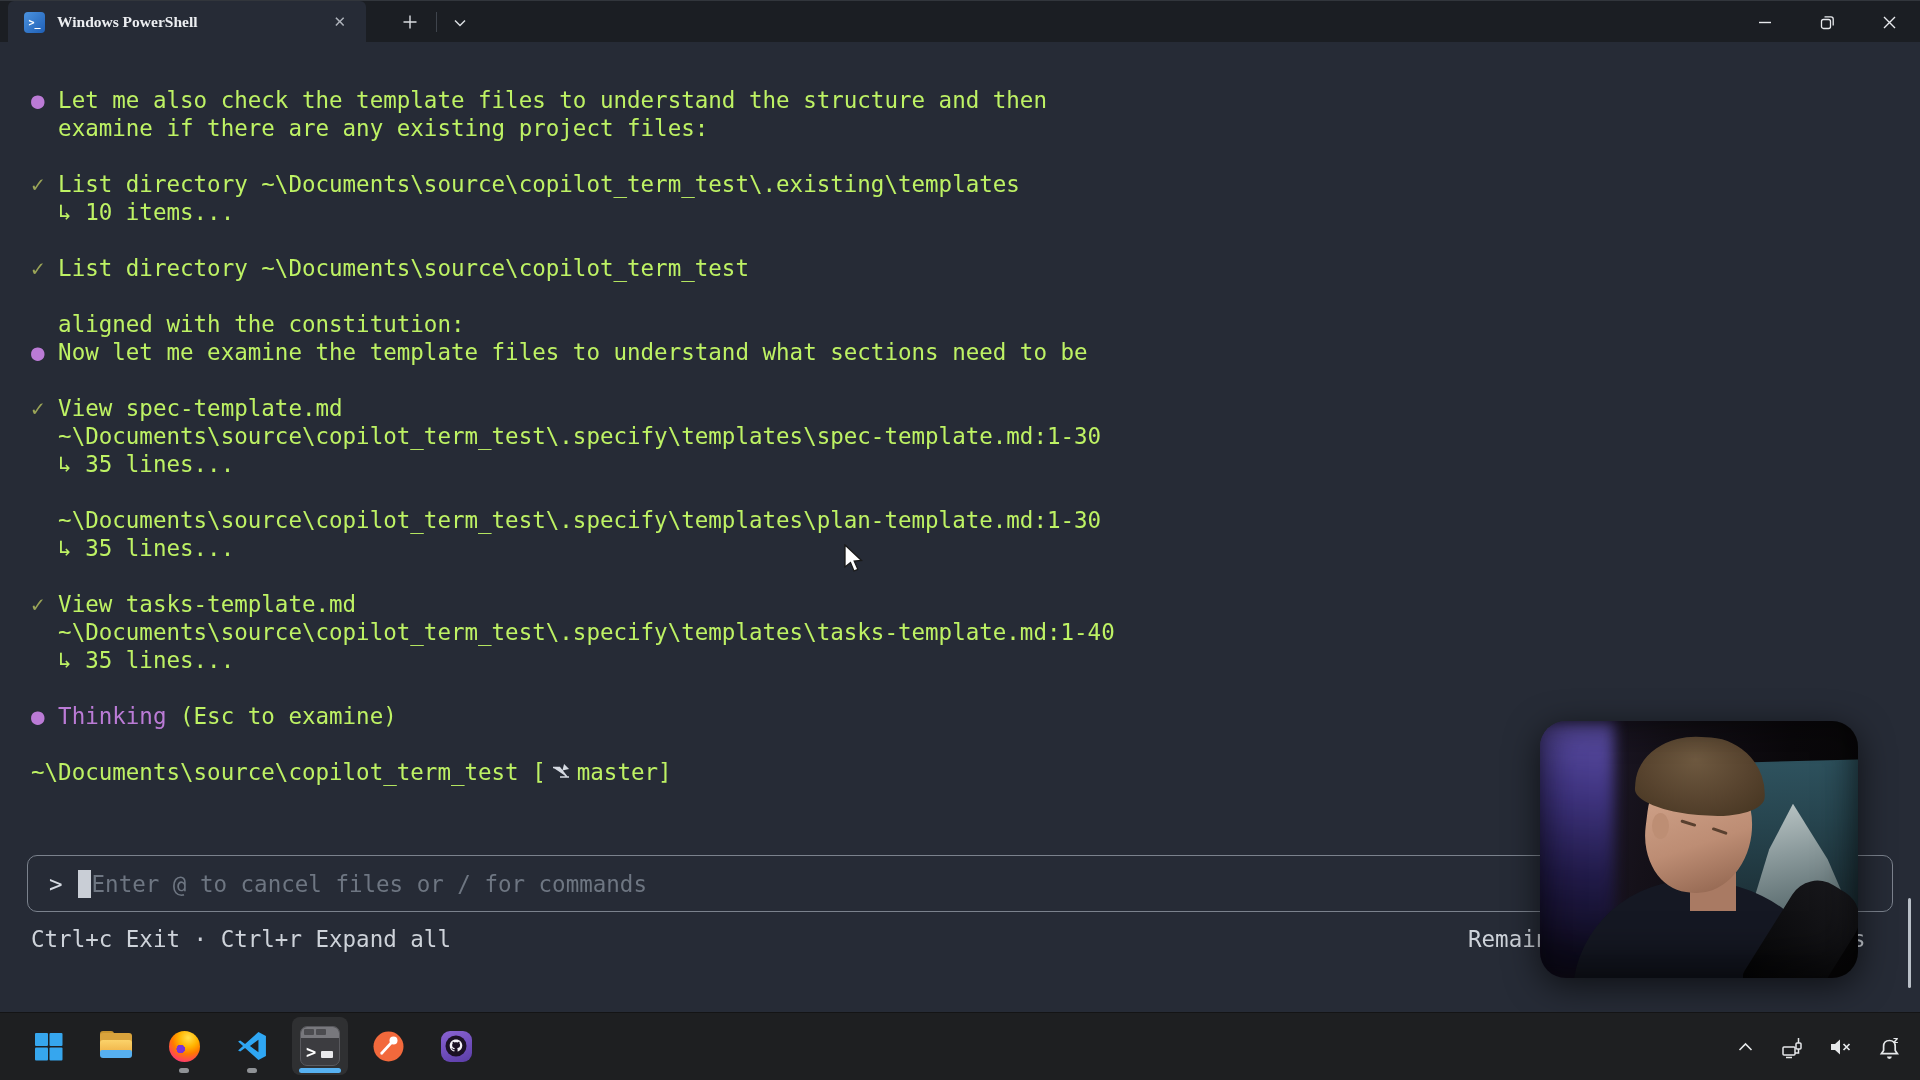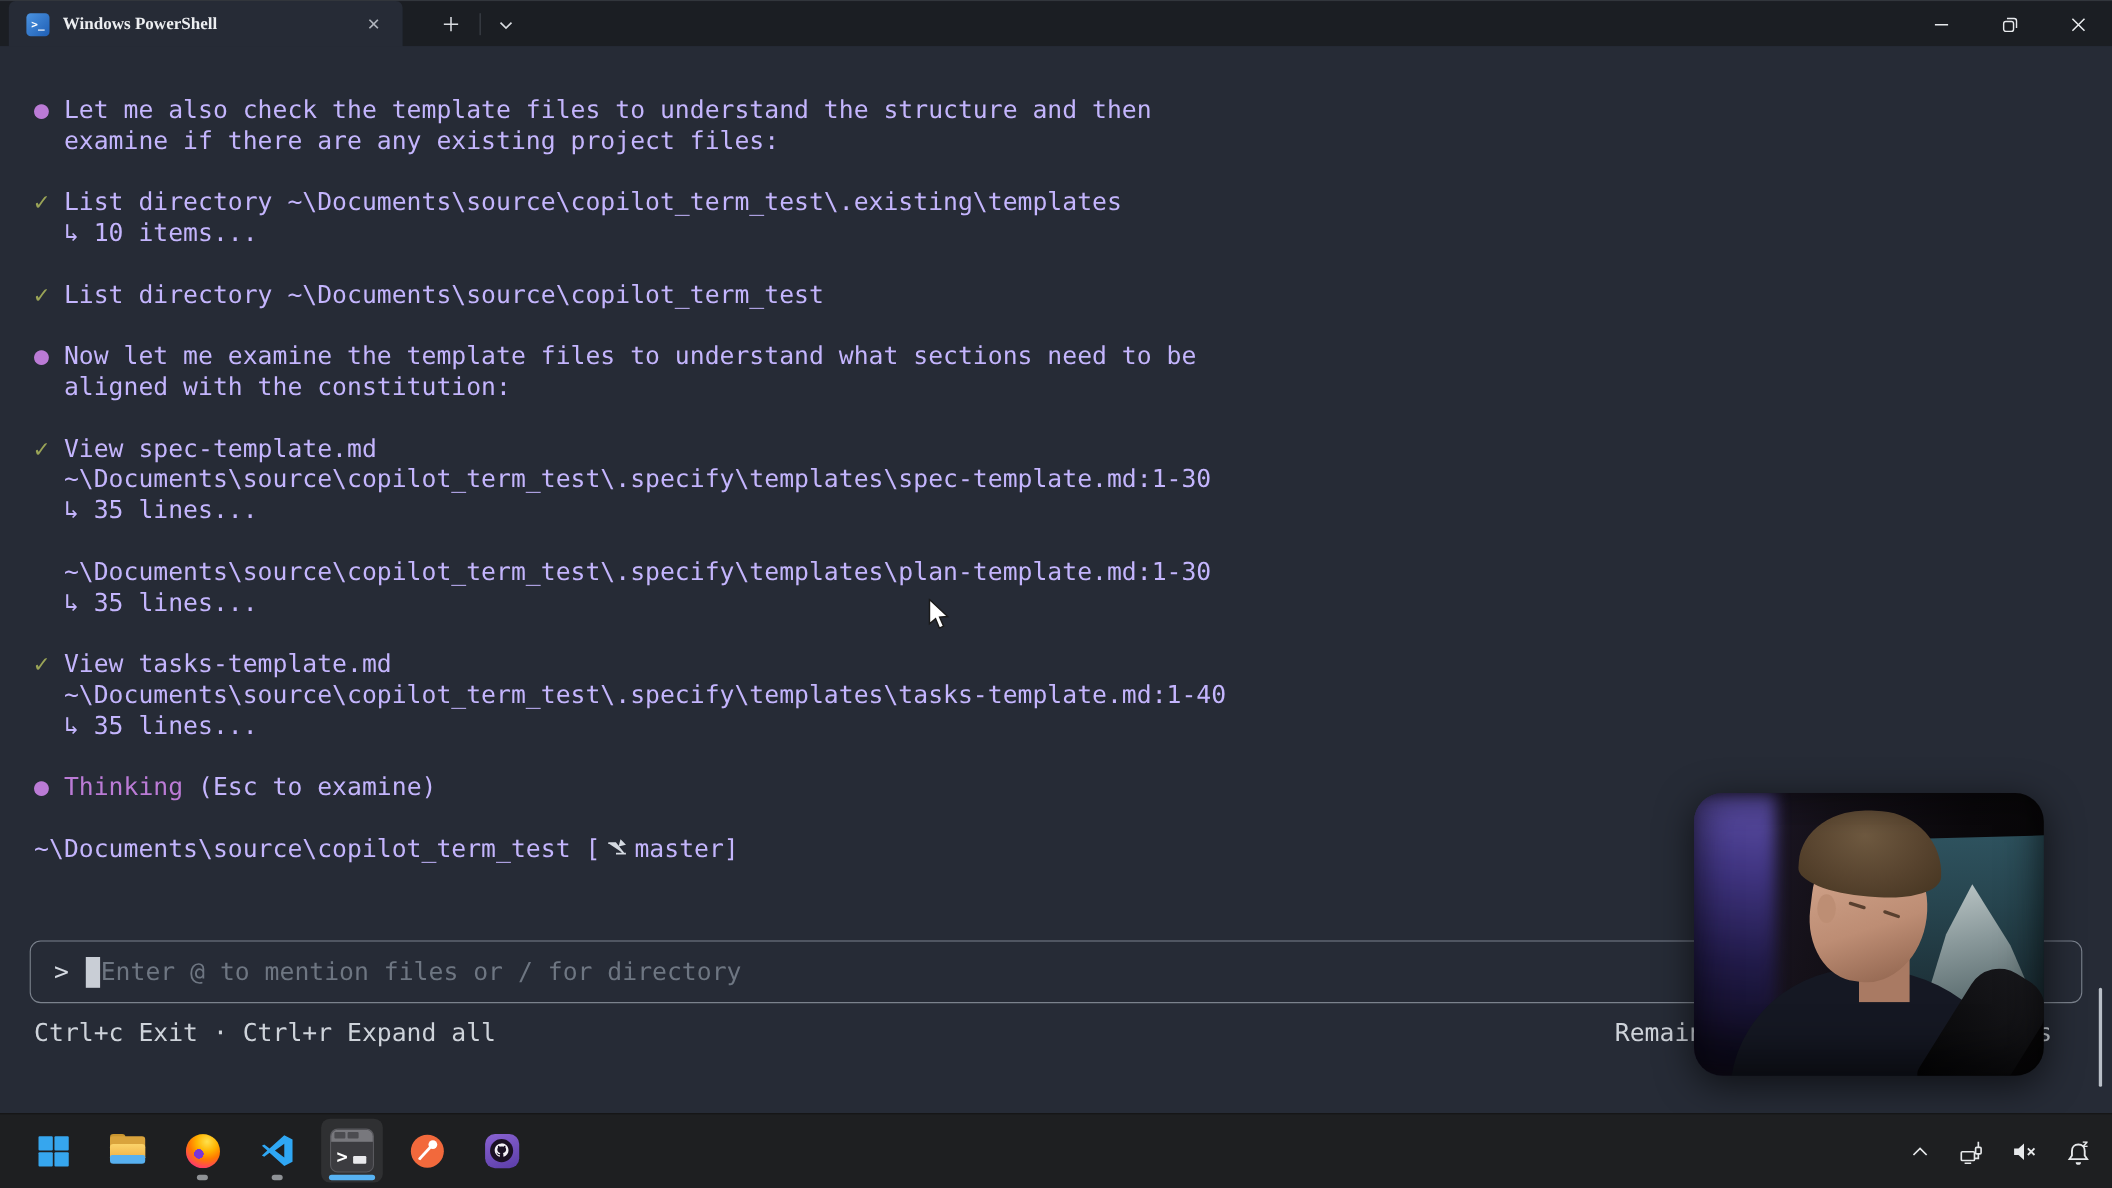--- a/index.html
+++ b/index.html
@@ -22,21 +22,21 @@
   .win-btn { width:62px; height:42px; display:flex; align-items:center; justify-content:center; }
   .win-btn svg { stroke:#e8eaed; }
 
   
   .terminal { position:absolute; top:42px; left:0; width:1920px; height:970px; background:#262b36; }
   .term-lines { position:absolute; left:31px; top:44px; }
   .line { white-space:pre; height:28px; font-size:22.5px; line-height:28px; color:#d5dae2; }
   .seg-b { color:#bb7bd6; }
   .seg-g { color:#9aa457; }
   .seg-p { color:#bb7bd6; }
-  .seg-t { color:#c4b5fd;text-align:center; }
+  .seg-t { color:#bef264;text-align:center; }
   .git-icon { display:inline-block; vertical-align:-2px; margin:0 7px 0 5px; }
 
   .input-box { position:absolute; left:27px; top:813px; width:1866px; height:57px; border:1.5px solid #7b828d; border-radius:10px;
                background:#262b36; display:flex; align-items:center; padding-left:21px; }
   .input-prompt { color:#d5dae2; font-size:22.5px; }
   .input-cursor { width:13px; height:28px; background:#c9ced6; margin-left:15px; }
   .input-placeholder { color:#6e7682; font-size:22.5px; margin-left:1px; }
 
   .status-left { position:absolute; left:31px; top:884px; font-size:22.5px; color:#ced3da; }
   .status-right { position:absolute; left:1468px; top:884px; font-size:22.5px; color:#ced3da; }
@@ -145,22 +145,22 @@
   <div class="terminal">
     <div class="term-lines" id="term-lines">
         <div class="line"><span class="seg-b">●</span><span class="seg-t"> Let me also check the template files to understand the structure and then</span></div>
         <div class="line"><span class="seg-t">  examine if there are any existing project files:</span></div>
         <div class="line">&nbsp;</div>
         <div class="line"><span class="seg-g">✓</span><span class="seg-t"> List directory ~\Documents\source\copilot_term_test\.existing\templates</span></div>
         <div class="line"><span class="seg-t">  ↳ 10 items...</span></div>
         <div class="line">&nbsp;</div>
         <div class="line"><span class="seg-g">✓</span><span class="seg-t"> List directory ~\Documents\source\copilot_term_test</span></div>
         <div class="line">&nbsp;</div>
+        <div class="line"><span class="seg-t">  aligned with the constitution:</span></div>
         <div class="line"><span class="seg-b">●</span><span class="seg-t"> Now let me examine the template files to understand what sections need to be</span></div>
-        <div class="line"><span class="seg-t">  aligned with the constitution:</span></div>
         <div class="line">&nbsp;</div>
         <div class="line"><span class="seg-g">✓</span><span class="seg-t"> View spec-template.md</span></div>
         <div class="line"><span class="seg-t">  ~\Documents\source\copilot_term_test\.specify\templates\spec-template.md:1-30</span></div>
         <div class="line"><span class="seg-t">  ↳ 35 lines...</span></div>
         <div class="line">&nbsp;</div>
         <div class="line"><span class="seg-t">  ~\Documents\source\copilot_term_test\.specify\templates\plan-template.md:1-30</span></div>
         <div class="line"><span class="seg-t">  ↳ 35 lines...</span></div>
         <div class="line">&nbsp;</div>
         <div class="line"><span class="seg-g">✓</span><span class="seg-t"> View tasks-template.md</span></div>
         <div class="line"><span class="seg-t">  ~\Documents\source\copilot_term_test\.specify\templates\tasks-template.md:1-40</span></div>
@@ -169,21 +169,21 @@
         <div class="line"><span class="seg-b">●</span><span class="seg-p"> Thinking</span><span class="seg-t"> (Esc to examine)</span></div>
         <div class="line">&nbsp;</div>
         <div class="line"><span class="seg-t">~\Documents\source\copilot_term_test [</span><span class="git-icon"><svg width="19" height="19" viewBox="0 0 19 19">
               <path d="M2 4.5 h6.5 l7.5 9.5 M12.5 5.5 h4 M9 14 h9 M13.5 2.5 l3 3 l-4 1 z" fill="#d5dae2" stroke="#d5dae2" stroke-width="1.6" fill-rule="evenodd"></path>
             </svg></span><span class="seg-t">master]</span></div>
       </div>
 
     <div class="input-box">
       <span class="input-prompt">&gt;</span>
       <span class="input-cursor"></span>
-      <span class="input-placeholder">Enter @ to mention files or / for directory</span>
+      <span class="input-placeholder">Enter @ to cancel files or / for commands</span>
     </div>
 
     <div class="status-left">Ctrl+c Exit · Ctrl+r Expand all</div>
     <div class="status-right">Remaining</div>
     <div class="status-right-tail">s</div>
     <div class="scroll-sliver"></div>
   </div>
 
   <div class="webcam">
     <div class="wc-purple"></div>

